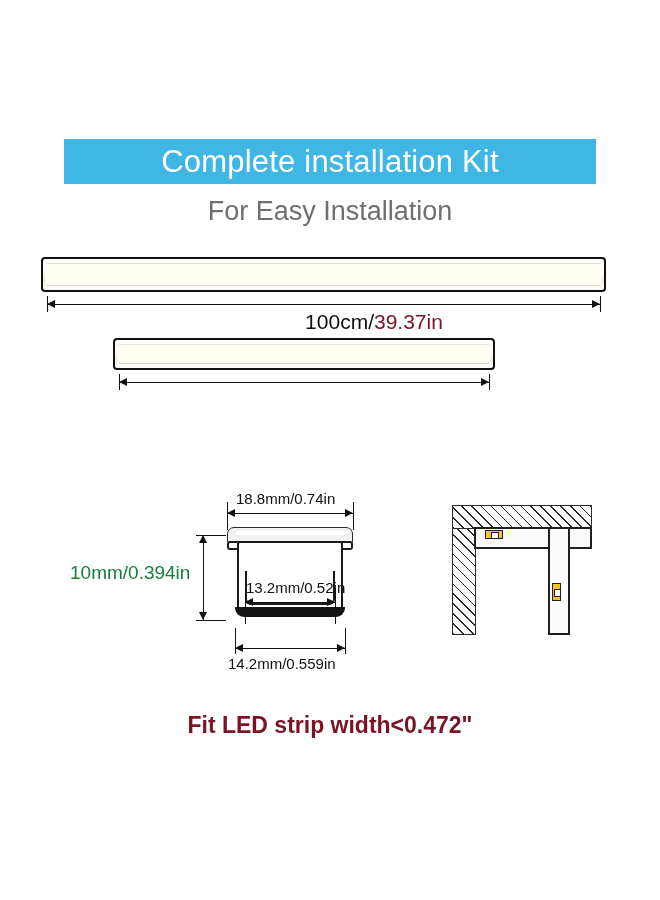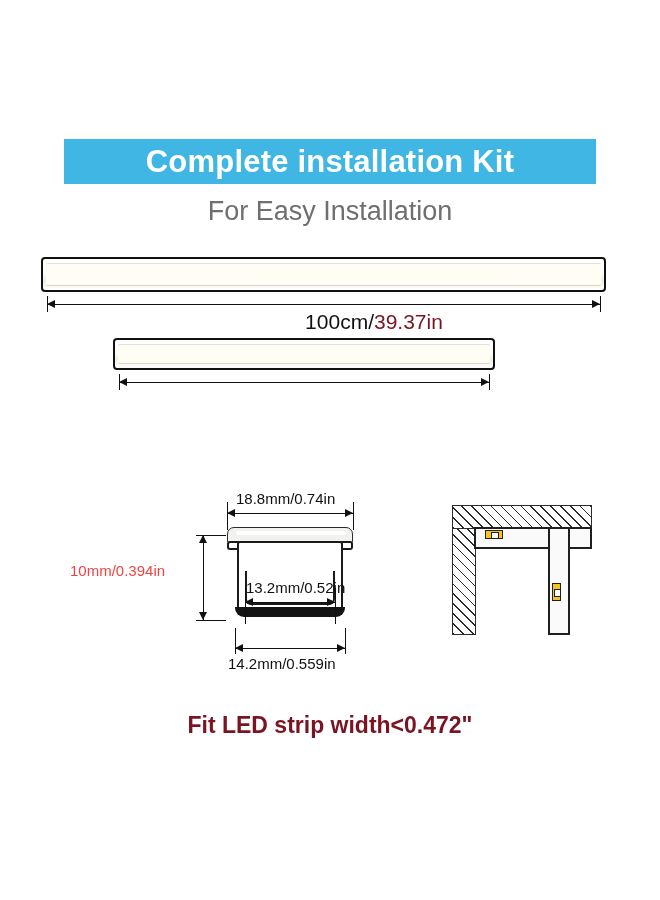--- a/index.html
+++ b/index.html
@@ -30,21 +30,21 @@
     width: 532px;
     height: 45px;
     background: #3fb6e3;
     display: flex;
     align-items: center;
     justify-content: center;
   }
   .banner-text {
     color: #ffffff;
     font-size: 31px;
-    font-weight: bold;
+    font-weight: normal;
     letter-spacing: 0.2px;
     white-space: nowrap;
   }
   .subtitle {
     position: absolute;
     left: 0;
     top: 196px;
     width: 660px;
     text-align: center;
     font-size: 27px;
@@ -115,23 +115,23 @@
   .dimlabel {
     position: absolute;
     font-size: 21px;
     white-space: nowrap;
     color: #111111;
   }
   .dimlabel .imp { color: #7a1422; }
   .dimlabel.small { font-size: 15px; }
   .vlabel {
     position: absolute;
-    font-size: 15px;
-    white-space: nowrap;
-    color: #ef4444;
+    font-size: 19px;
+    white-space: nowrap;
+    color: #15803d;
   }
 
   
   .profile {
     position: absolute;
     left: 215px;
     top: 527px;
     width: 150px;
     height: 105px;
   }

